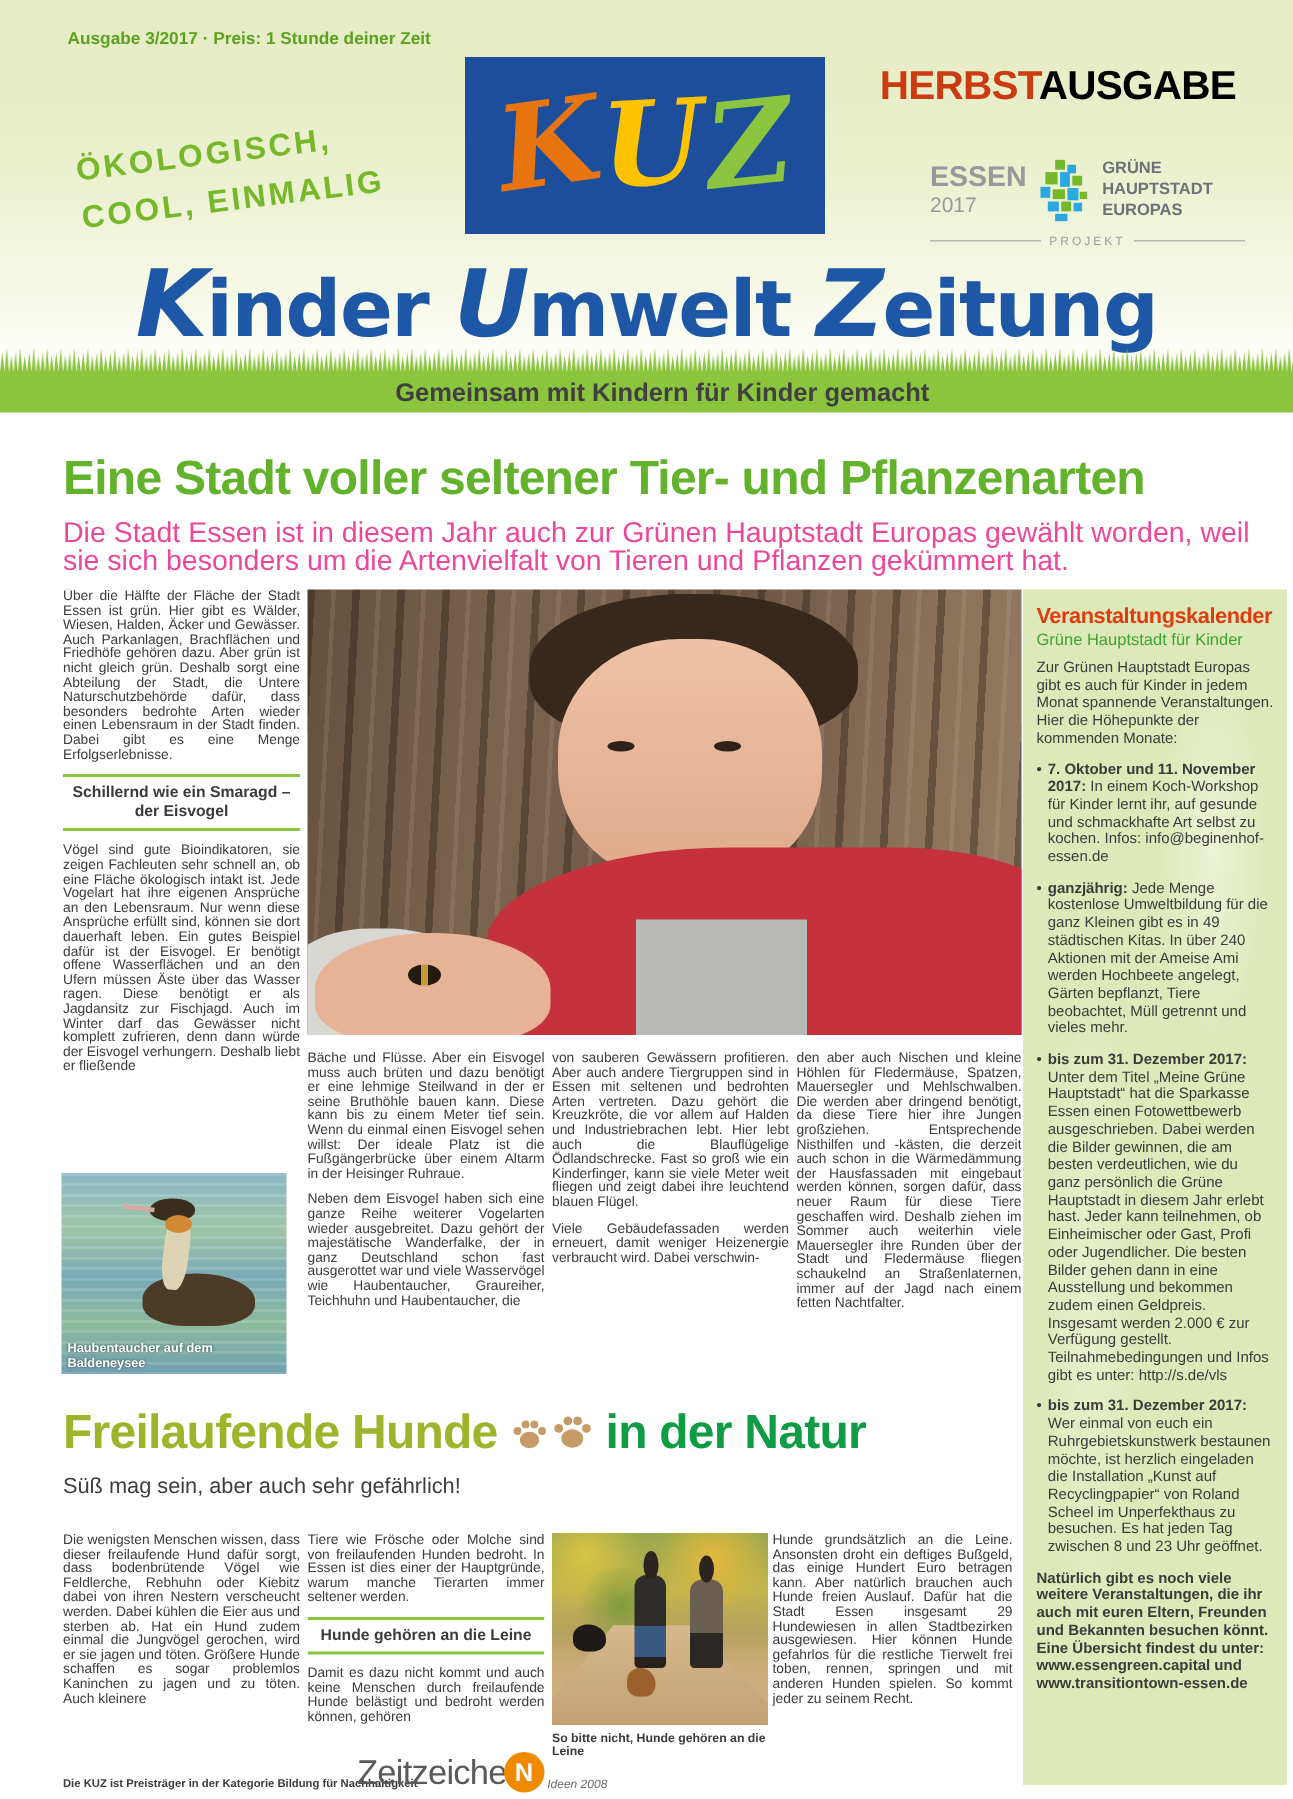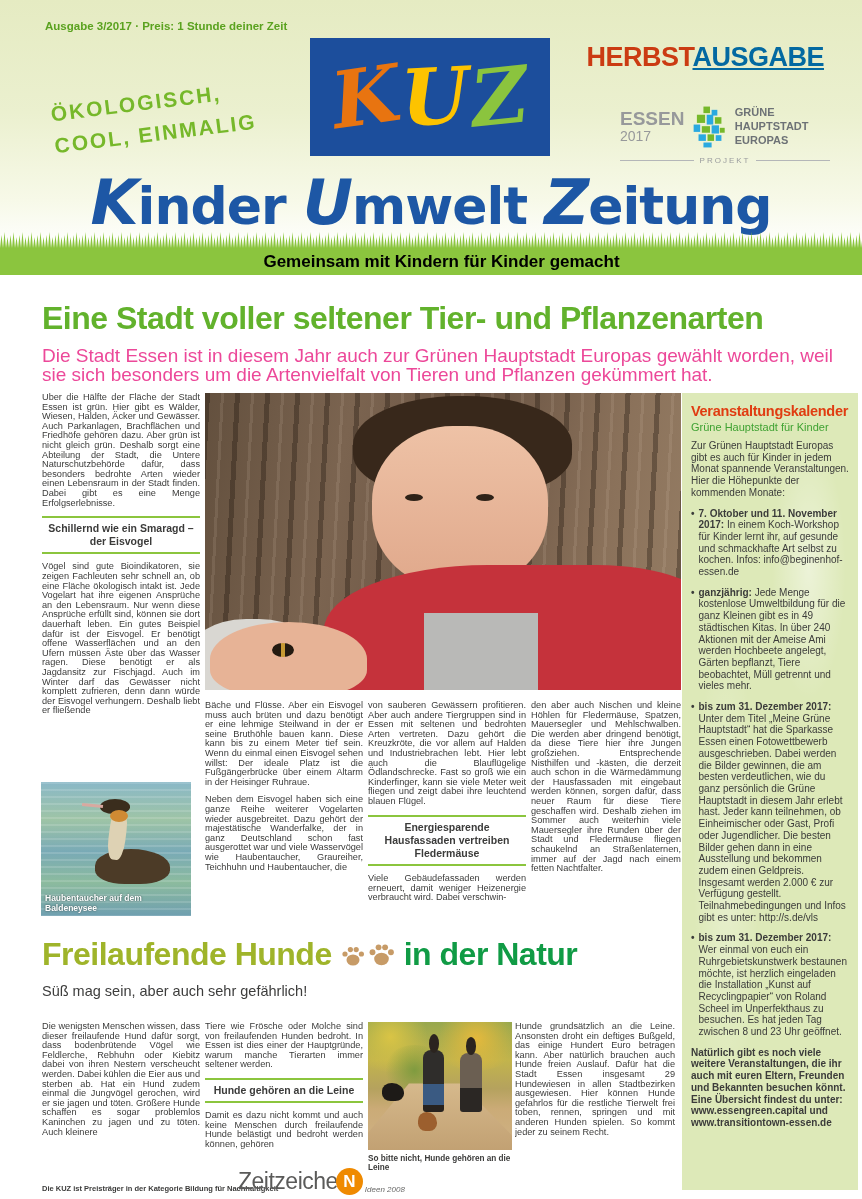--- a/index.html
+++ b/index.html
@@ -12,36 +12,36 @@
   .issue-line { position:absolute; left:45px; top:20px; font-size:11.5px; font-weight:bold; color:#5aa21f; }
   .kuz-box { position:absolute; left:310px; top:38px; width:240px; height:118px; background:#1c4e9c;
     display:flex; align-items:center; justify-content:center; gap:2px; }
   .kuz-box span { font-family:"DejaVu Serif",serif; font-style:italic; font-weight:bold; font-size:78px; line-height:1; }
   .kuz-k { color:#e87410; transform:rotate(-8deg); }
   .kuz-u { color:#fdc300; transform:rotate(-3deg); }
   .kuz-z { color:#8bc43e; transform:rotate(-6deg); }
   .slogan { position:absolute; left:52px; top:86px; transform:rotate(-7deg); color:#76b82a;
     font-weight:bold; font-size:21px; letter-spacing:2px; line-height:1.5; }
   .edition { position:absolute; right:38px; top:42px; font-size:27px; font-weight:bold; letter-spacing:-0.5px; }
-  .edition .p1 { color:#cb3b12; } .edition .p2 { color:#0369a1;text-decoration:underline; }
+  .edition .p1 { color:#cb3b12; } .edition .p2 { color:#000000; }
   .essen-logo { position:absolute; left:620px; top:102px; width:210px; }
   .essen-row { display:flex; align-items:center; gap:8px; }
   .essen-city { color:#97999b; font-weight:bold; font-size:19px; line-height:1; }
   .essen-year { color:#97999b; font-size:14px; line-height:1.2; }
   .essen-txt { color:#6d7276; font-weight:bold; font-size:11px; line-height:1.25; }
   .essen-proj { display:flex; align-items:center; gap:6px; margin-top:4px; }
   .essen-proj .rule { flex:1; height:1px; background:#b4b6b8; }
   .essen-proj .lbl { color:#9a9c9e; font-size:8px; letter-spacing:2px; }
   .paper-title { position:absolute; left:60px; top:166px; width:742px; text-align:center;
     color:#1d57a5; font-family:"DejaVu Sans",sans-serif; font-weight:bold; font-size:52px; letter-spacing:-1px; white-space:nowrap; }
   .paper-title .init { font-size:62px; font-style:italic; }
   .grass { position:absolute; left:0; top:232px; width:862px; height:16px; }
   .tag-band { position:absolute; left:0; top:248px; width:862px; height:27px; background:#8bc53e;
     display:flex; align-items:center; justify-content:center; }
-  .tag-band div { color:#000000; font-weight:bold; font-size:17px;margin-left:21px; }
+  .tag-band div { color:#404040; font-weight:bold; font-size:17px;margin-left:21px; }
 
   
   .headline1 { position:absolute; left:42px; top:300px; width:810px; color:#62b22c;
     font-weight:bold; font-size:32px; letter-spacing:-0.5px; }
   .standfirst { position:absolute; left:42px; top:347px; width:805px; font-size:19px; line-height:18.5px; color:#ec4899; }
 
   .bodycol { position:absolute; font-size:9.2px; line-height:9.6px; text-align:justify; overflow:hidden; }
   .bodycol p { margin-bottom:8px; }
   .subhead { font-weight:bold; font-size:10.5px; text-align:center; line-height:1.25;
     border-top:2px solid #8bc53e; border-bottom:2px solid #8bc53e; padding:4px 0; margin:4px 0 8px 0; }
@@ -229,21 +229,20 @@
   <div class="bird-caption">Haubentaucher auf dem Baldeneysee</div>
 </div>
 
 <div class="bodycol a1c2">
   <p>Bäche und Flüsse. Aber ein Eisvogel muss auch brüten und dazu benötigt er eine lehmige Steilwand in der er seine Bruthöhle bauen kann. Diese kann bis zu einem Meter tief sein. Wenn du einmal einen Eisvogel sehen willst: Der ideale Platz ist die Fußgängerbrücke über einem Altarm in der Heisinger Ruhraue.</p>
   <p>Neben dem Eisvogel haben sich eine ganze Reihe weiterer Vogelarten wieder ausgebreitet. Dazu gehört der majestätische Wanderfalke, der in ganz Deutschland schon fast ausgerottet war und viele Wasservögel wie Haubentaucher, Graureiher, Teichhuhn und Haubentaucher, die</p>
 </div>
 
 <div class="bodycol a1c3">
   <p>von sauberen Gewässern profitieren. Aber auch andere Tiergruppen sind in Essen mit seltenen und bedrohten Arten vertreten. Dazu gehört die Kreuzkröte, die vor allem auf Halden und Industriebrachen lebt. Hier lebt auch die Blauflügelige Ödlandschrecke. Fast so groß wie ein Kinderfinger, kann sie viele Meter weit fliegen und zeigt dabei ihre leuchtend blauen Flügel.</p>
-  <div class="subhead">Energiesparende Hausfassaden vertreiben Fledermäuse</div>
   <p>Viele Gebäudefassaden werden erneuert, damit weniger Heizenergie verbraucht wird. Dabei verschwin-</p>
 </div>
 
 <div class="bodycol a1c4">
   <p>den aber auch Nischen und kleine Höhlen für Fledermäuse, Spatzen, Mauersegler und Mehlschwalben. Die werden aber dringend benötigt, da diese Tiere hier ihre Jungen großziehen. Entsprechende Nisthilfen und -kästen, die derzeit auch schon in die Wärmedämmung der Hausfassaden mit eingebaut werden können, sorgen dafür, dass neuer Raum für diese Tiere geschaffen wird. Deshalb ziehen im Sommer auch weiterhin viele Mauersegler ihre Runden über der Stadt und Fledermäuse fliegen schaukelnd an Straßenlaternen, immer auf der Jagd nach einem fetten Nachtfalter.</p>
 </div>
 
 <aside class="sidebar">
   <div class="sb-title">Veranstaltungskalender</div>
   <div class="sb-sub">Grüne Hauptstadt für Kinder</div>

